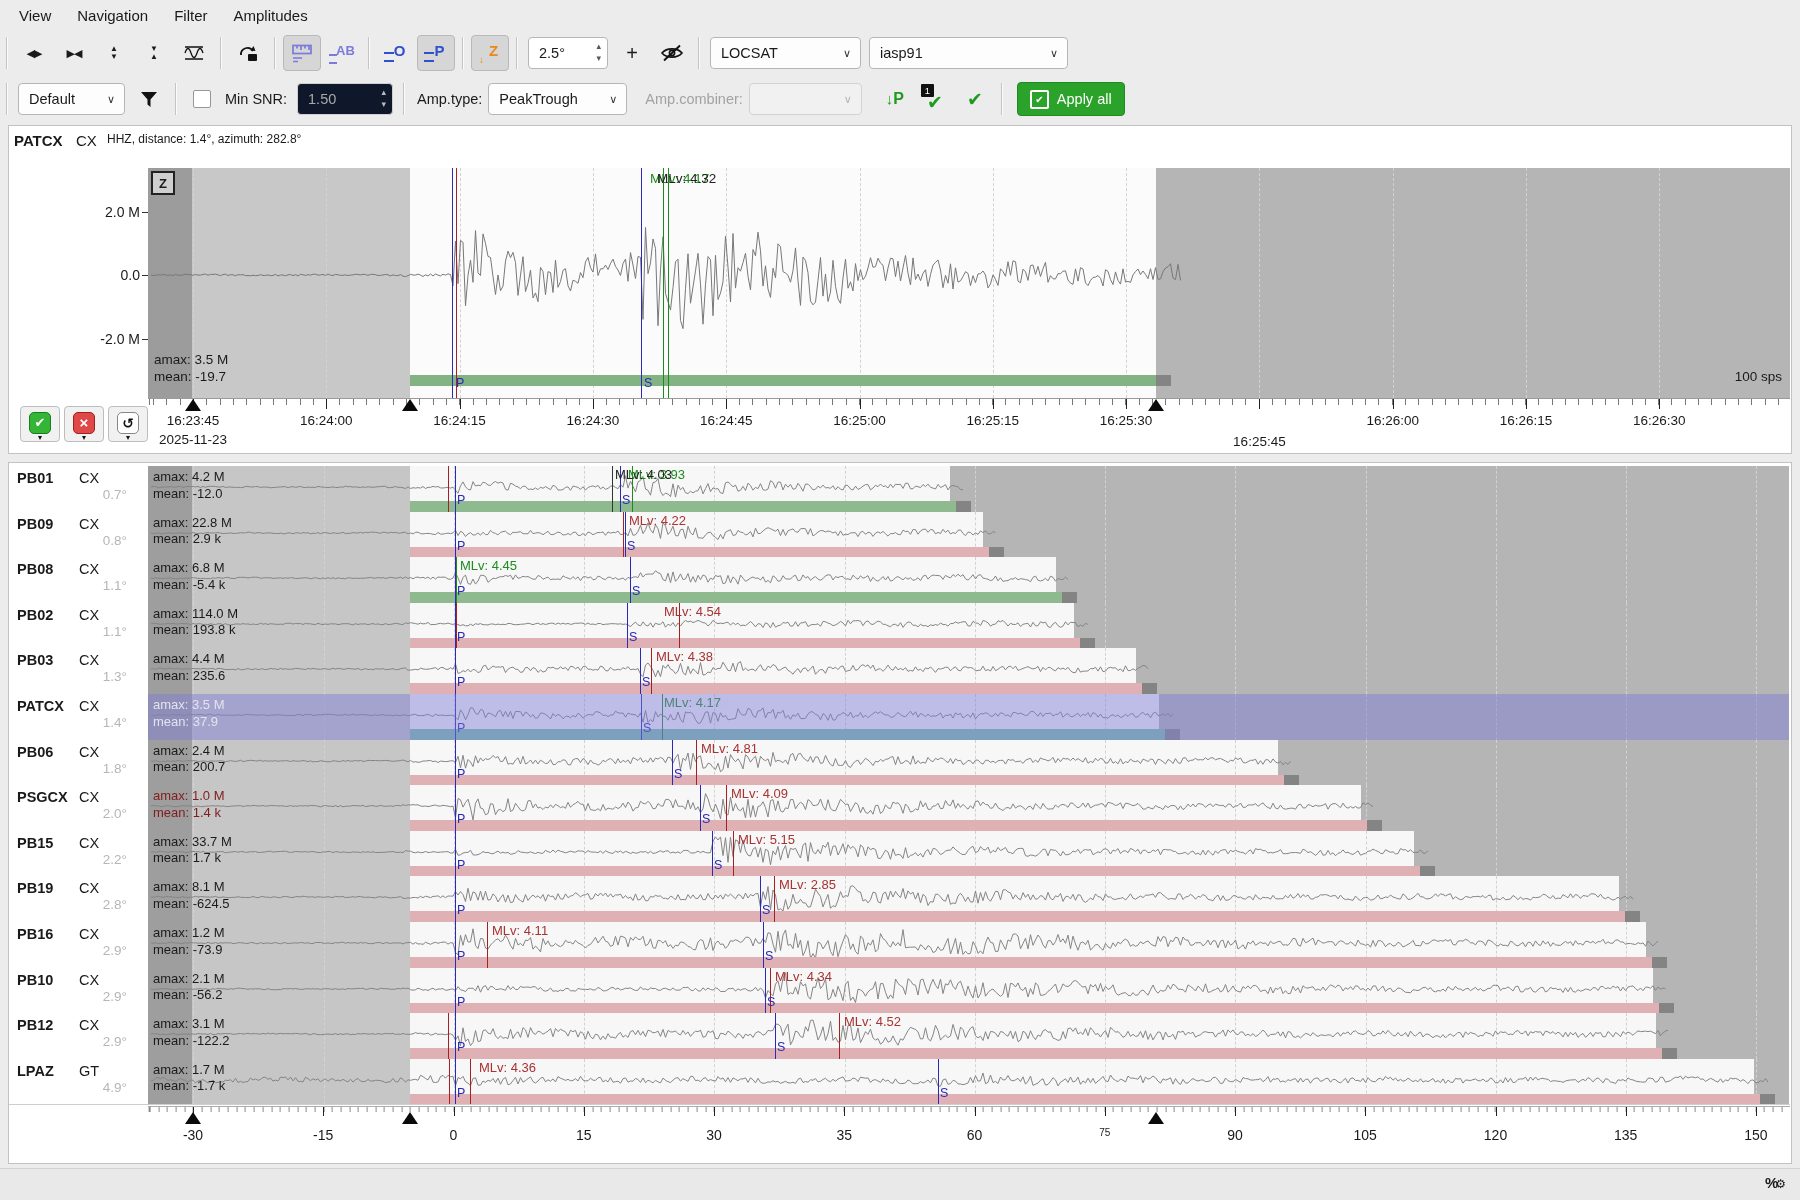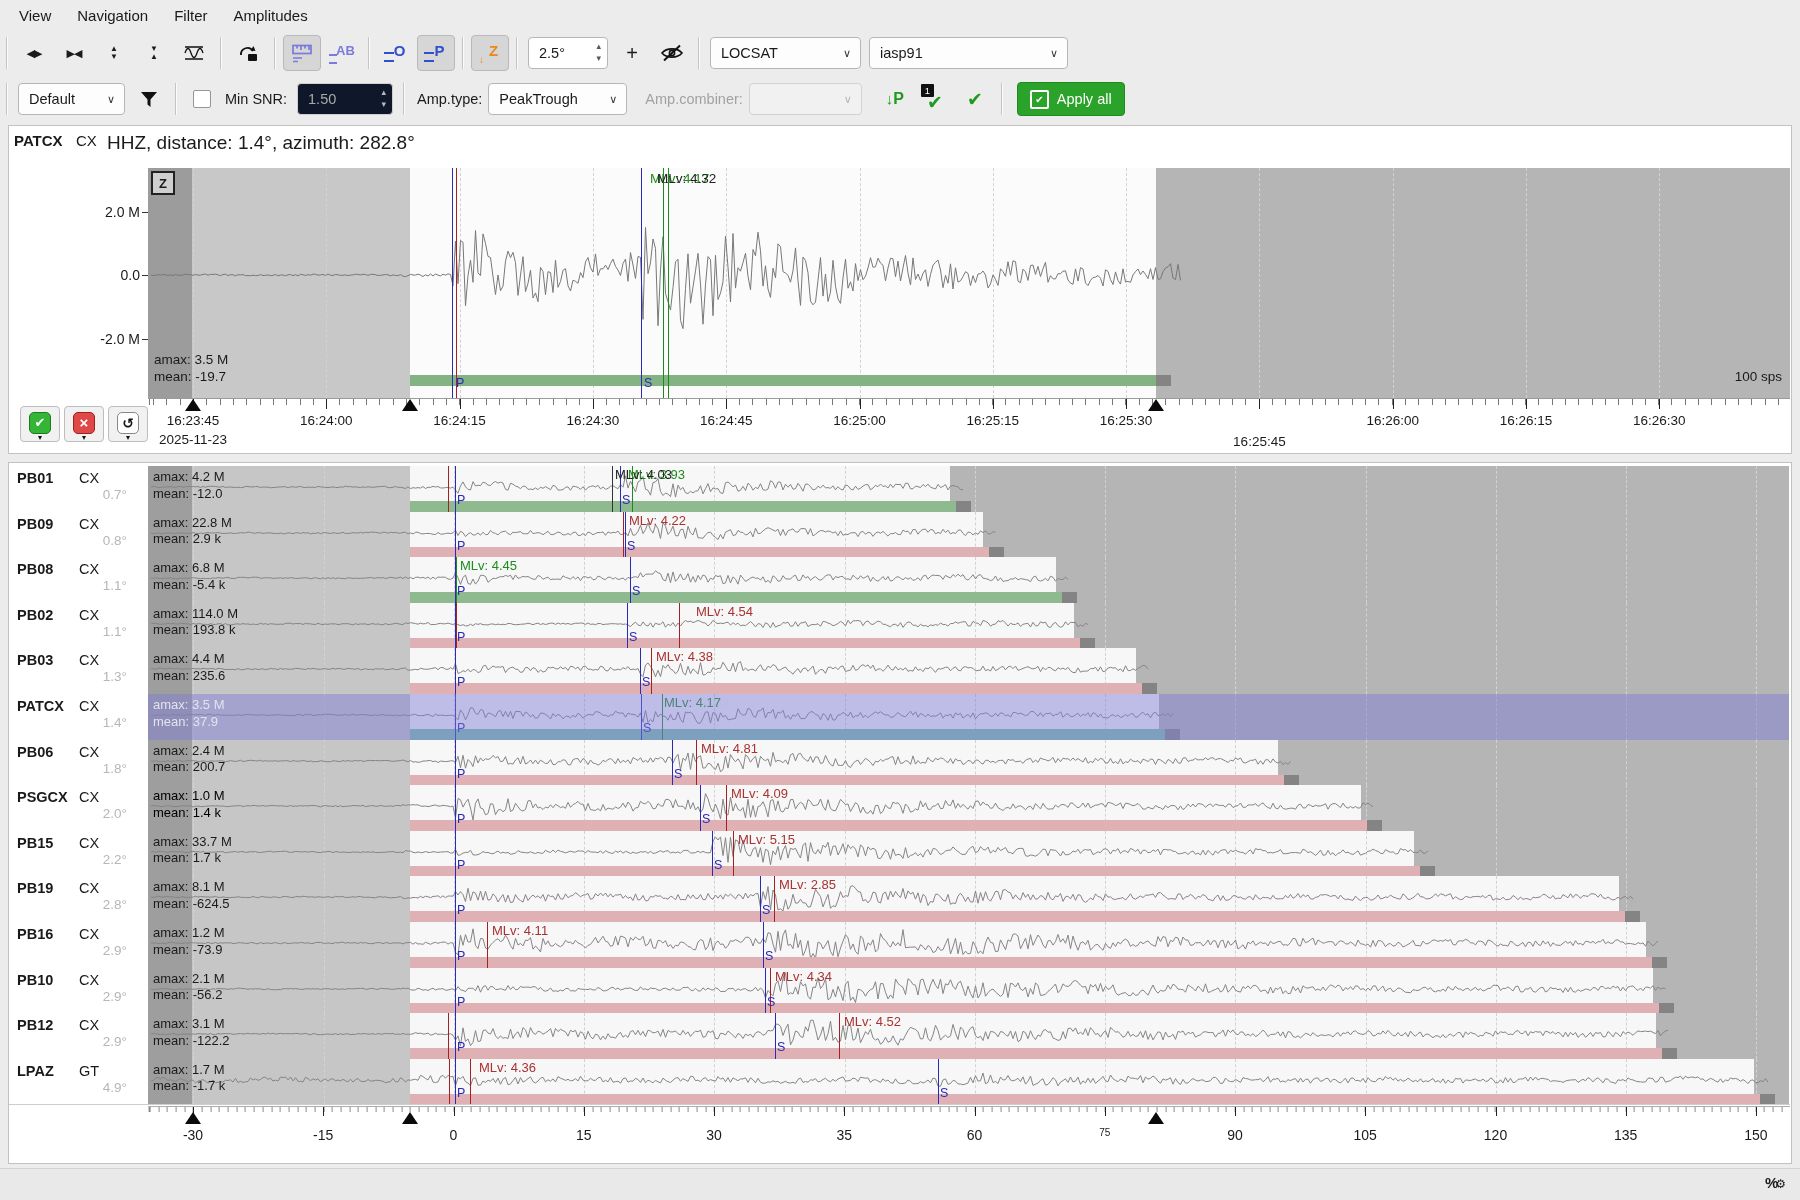--- a/index.html
+++ b/index.html
@@ -225,21 +225,21 @@
     <div class="handle"></div>
     <div class="greenbtn">
       <span class="gcheckbox">✔</span>
       <span>Apply all</span>
     </div>
   </div>
 
   <div class="card" style="left:8px;top:125px;width:1782px;height:327px"></div>
   <span class="abs b" style="left:14px;top:132px;font-size:15px">PATCX</span>
   <span class="abs" style="left:76px;top:132px;font-size:15px">CX</span>
-  <span class="abs" style="left:107px;top:132px;font-size:19px">HHZ, distance: 1.4°, azimuth: 282.8°</span>
+  <span class="abs" style="left:107px;top:132px;font-size:12px">HHZ, distance: 1.4°, azimuth: 282.8°</span>
 
   <div id="plotbox">
       <div class="blk" style="left:0px;width:44px;background:#9c9c9c"></div>
       <div class="blk" style="left:44px;width:218px;background:#c8c8c8"></div>
       <div class="blk" style="left:262px;width:746px;background:#fbfbfb"></div>
       <div class="blk" style="left:1008px;width:634px;background:#b5b5b5"></div>
       <div class="grid" style="left:45.0px"></div>
       <div class="grid" style="left:178.3px"></div>
       <div class="grid" style="left:311.6px"></div>
       <div class="grid" style="left:444.9px"></div>
@@ -463,21 +463,21 @@
             <path d="M3 21 L5.0 20.4 L7.5 20.5 L10.0 20.9 L12.5 21.4 L15.0 20.9 L17.5 21.1 L20.0 20.2 L22.5 20.9 L25.0 20.5 L27.5 20.9 L30.0 21.1 L32.5 20.5 L35.0 20.5 L37.5 20.7 L40.0 20.8 L42.5 21.7 L45.0 20.5 L47.5 21.1 L50.0 20.8 L52.5 20.7 L55.0 21.5 L57.5 21.3 L60.0 21.7 L62.5 20.7 L65.0 21.4 L67.5 21.5 L70.0 20.8 L72.5 20.7 L75.0 21.7 L77.5 20.6 L80.0 21.9 L82.5 21.9 L85.0 21.5 L87.5 21.0 L90.0 20.9 L92.5 21.3 L95.0 20.6 L97.5 21.1 L100.0 20.9 L102.5 21.6 L105.0 21.0 L107.5 21.5 L110.0 21.4 L112.5 20.2 L115.0 21.2 L117.5 20.6 L120.0 21.5 L122.5 20.7 L125.0 21.0 L127.5 21.2 L130.0 21.4 L132.5 21.1 L135.0 21.4 L137.5 20.4 L140.0 20.3 L142.5 20.2 L145.0 21.1 L147.5 20.4 L150.0 20.7 L152.5 20.5 L155.0 21.5 L157.5 20.4 L160.0 20.8 L162.5 20.8 L165.0 21.3 L167.5 21.5 L170.0 20.3 L172.5 21.2 L175.0 21.5 L177.5 21.0 L180.0 21.4 L182.5 20.8 L185.0 20.9 L187.5 20.9 L190.0 21.6 L192.5 21.2 L195.0 20.7 L197.5 20.7 L200.0 20.7 L202.5 21.2 L205.0 21.9 L207.5 20.7 L210.0 21.5 L212.5 20.9 L215.0 21.0 L217.5 20.9 L220.0 21.7 L222.5 21.0 L225.0 20.6 L227.5 21.4 L230.0 20.9 L232.5 21.6 L235.0 21.7 L237.5 20.6 L240.0 21.5 L242.5 21.4 L245.0 20.9 L247.5 20.3 L250.0 20.7 L252.5 21.3 L255.0 21.5 L257.5 19.9 L260.0 20.5 L262.5 19.7 L265.0 20.1 L267.5 20.6 L270.0 21.2 L272.5 20.1 L275.0 20.9 L277.5 20.6 L280.0 19.5 L282.5 21.6 L285.0 21.5 L287.5 21.5 L290.0 20.8 L292.5 20.3 L295.0 20.9 L297.5 20.7 L300.0 20.1 L302.5 20.9 L305.0 21.5 L307.5 20.2 L310.0 21.7 L312.5 22.6 L315.0 21.7 L317.5 22.8 L320.0 22.8 L322.5 21.2 L325.0 22.6 L327.5 20.7 L330.0 21.4 L332.5 20.6 L335.0 21.7 L337.5 21.7 L340.0 22.0 L342.5 21.0 L345.0 21.0 L347.5 21.7 L350.0 21.1 L352.5 21.6 L355.0 21.3 L357.5 21.6 L360.0 20.5 L362.5 20.5 L365.0 21.4 L367.5 21.7 L370.0 21.6 L372.5 21.3 L375.0 21.1 L377.5 20.9 L380.0 20.2 L382.5 20.8 L385.0 21.7 L387.5 20.7 L390.0 20.1 L392.5 21.5 L395.0 20.6 L397.5 21.5 L400.0 20.8 L402.5 20.2 L405.0 20.2 L407.5 21.4 L410.0 20.0 L412.5 21.1 L415.0 20.2 L417.5 21.1 L420.0 20.4 L422.5 21.4 L425.0 20.9 L427.5 20.2 L430.0 20.3 L432.5 20.0 L435.0 20.2 L437.5 21.4 L440.0 20.0 L442.5 21.4 L445.0 21.0 L447.5 21.7 L450.0 20.5 L452.5 20.5 L455.0 21.7 L457.5 21.2 L460.0 21.1 L462.5 20.7 L465.0 20.7 L467.5 20.8 L470.0 21.1 L472.5 20.8 L475.0 21.4 L477.5 21.0 L480.0 22.0 L482.5 23.6 L485.0 21.0 L487.5 19.1 L490.0 21.9 L492.5 22.9 L495.0 18.9 L497.5 22.1 L500.0 23.0 L502.5 19.8 L505.0 24.2 L507.5 20.1 L510.0 21.3 L512.5 21.2 L515.0 18.8 L517.5 24.2 L520.0 21.2 L522.5 22.6 L525.0 19.5 L527.5 23.6 L530.0 20.1 L532.5 23.0 L535.0 19.5 L537.5 17.5 L540.0 18.9 L542.5 18.1 L545.0 19.6 L547.5 18.6 L550.0 17.4 L552.5 18.4 L555.0 19.7 L557.5 20.0 L560.0 23.0 L562.5 20.9 L565.0 17.4 L567.5 19.6 L570.0 20.6 L572.5 20.1 L575.0 20.6 L577.5 19.7 L580.0 19.2 L582.5 22.1 L585.0 19.7 L587.5 21.6 L590.0 20.2 L592.5 22.8 L595.0 22.1 L597.5 22.6 L600.0 20.6 L602.5 18.5 L605.0 20.8 L607.5 23.9 L610.0 20.7 L612.5 21.0 L615.0 24.5 L617.5 19.8 L620.0 21.1 L622.5 24.8 L625.0 19.6 L627.5 24.2 L630.0 22.7 L632.5 22.2 L635.0 19.5 L637.5 20.1 L640.0 19.2 L642.5 23.2 L645.0 22.9 L647.5 18.7 L650.0 23.4 L652.5 19.9 L655.0 19.8 L657.5 18.7 L660.0 23.5 L662.5 22.1 L665.0 21.4 L667.5 21.6 L670.0 20.8 L672.5 23.3 L675.0 18.4 L677.5 18.8 L680.0 20.1 L682.5 20.9 L685.0 22.7 L687.5 21.9 L690.0 20.5 L692.5 18.4 L695.0 19.9 L697.5 22.9 L700.0 17.3 L702.5 20.8 L705.0 17.8 L707.5 17.8 L710.0 17.5 L712.5 18.2 L715.0 22.7 L717.5 18.9 L720.0 17.9 L722.5 20.9 L725.0 21.5 L727.5 19.7 L730.0 18.1 L732.5 18.9 L735.0 21.3 L737.5 21.4 L740.0 22.8 L742.5 23.7 L745.0 21.5 L747.5 21.3 L750.0 23.1 L752.5 19.7 L755.0 24.4 L757.5 21.0 L760.0 19.0 L762.5 19.4 L765.0 22.4 L767.5 22.2 L770.0 23.9 L772.5 21.2 L775.0 22.9 L777.5 22.5 L780.0 23.7 L782.5 21.8 L785.0 22.6 L787.5 21.5 L790.0 22.4 L792.5 19.9 L795.0 21.6 L797.5 21.5 L800.0 23.1 L802.5 20.5 L805.0 20.6 L807.5 18.9 L810.0 20.2 L812.5 19.4 L815.0 18.8 L817.5 18.7 L820.0 23.0 L822.5 22.9 L825.0 18.3 L827.5 20.0 L830.0 20.2 L832.5 22.6 L835.0 17.5 L837.5 18.3 L840.0 19.8 L842.5 23.1 L845.0 21.5 L847.5 21.1 L850.0 17.8 L852.5 18.7 L855.0 17.5 L857.5 20.0 L860.0 23.0 L862.5 20.3 L865.0 21.4 L867.5 21.5 L870.0 19.9 L872.5 23.5 L875.0 21.3 L877.5 20.7 L880.0 20.4 L882.5 24.0 L885.0 19.3 L887.5 22.8 L890.0 22.7 L892.5 18.8 L895.0 19.9 L897.5 19.2 L900.0 23.6 L902.5 24.5 L905.0 21.0 L907.5 19.3 L910.0 22.7 L912.5 24.3 L915.0 23.1 L917.5 18.8 L920.0 21.9 L922.5 19.2 L925.0 19.6 L927.5 19.4 L930.0 23.9 L932.5 21.9 L935.0 23.3 L937.5 20.3 L940.0 21.4" fill="none" stroke="#858585" stroke-width="1"></path>
           </svg>
           <div class="bar" style="left:262px;width:670px;top:35px;background:#dfb0b4"></div>
           <div class="cap" style="left:932px;top:35px"></div>
           <div class="vl" style="left:307px;background:#2a2ab8"></div>
           <div class="vl" style="left:479px;background:#2a2ab8"></div>
           <div class="vl" style="left:308px;background:#a52020"></div>
           <div class="vl" style="left:531px;background:#a52020"></div>
           <span class="plabr" style="left:309px">P</span>
           <span class="plabr" style="left:481px">S</span>
-          <span class="mlvr" style="left:548px;color:#a93232">MLv: 4.54</span>
+          <span class="mlvr" style="left:516px;color:#a93232">MLv: 4.54</span>
           <div class="amxr" style="color:#1b1b1b">amax: 114.0 M<br>mean: 193.8 k</div>
         </div>
       </div>
       <div class="srow" style="top: 648.4px;">
         <span class="rname">PB03</span>
         <span class="rnet">CX</span>
         <span class="rdist">1.3°</span>
         <div class="tr">
           <div class="blk" style="left:0;width:44px;background:#9e9e9e"></div>
           <div class="blk" style="left:44px;width:218px;background:#c6c6c6"></div>
@@ -610,21 +610,21 @@
             <path d="M3 21 L5.0 20.4 L7.5 21.0 L10.0 20.7 L12.5 21.6 L15.0 21.4 L17.5 21.1 L20.0 20.5 L22.5 21.3 L25.0 21.5 L27.5 21.7 L30.0 21.5 L32.5 21.1 L35.0 20.6 L37.5 20.8 L40.0 20.9 L42.5 20.8 L45.0 21.9 L47.5 21.2 L50.0 21.0 L52.5 21.6 L55.0 21.6 L57.5 21.2 L60.0 21.1 L62.5 21.0 L65.0 20.7 L67.5 21.1 L70.0 20.7 L72.5 21.3 L75.0 20.9 L77.5 21.5 L80.0 21.6 L82.5 21.3 L85.0 21.0 L87.5 20.8 L90.0 20.8 L92.5 20.6 L95.0 21.5 L97.5 21.0 L100.0 20.7 L102.5 21.0 L105.0 20.4 L107.5 20.6 L110.0 21.0 L112.5 20.9 L115.0 20.5 L117.5 21.2 L120.0 20.9 L122.5 20.5 L125.0 20.7 L127.5 20.6 L130.0 21.0 L132.5 20.8 L135.0 20.9 L137.5 21.4 L140.0 21.3 L142.5 20.5 L145.0 21.3 L147.5 21.0 L150.0 21.2 L152.5 20.6 L155.0 21.1 L157.5 20.6 L160.0 21.0 L162.5 20.5 L165.0 20.6 L167.5 20.6 L170.0 21.2 L172.5 21.9 L175.0 20.9 L177.5 20.5 L180.0 21.1 L182.5 21.2 L185.0 21.6 L187.5 20.6 L190.0 21.8 L192.5 20.6 L195.0 21.8 L197.5 21.3 L200.0 21.1 L202.5 21.1 L205.0 20.5 L207.5 20.7 L210.0 20.7 L212.5 21.1 L215.0 20.3 L217.5 21.7 L220.0 21.1 L222.5 20.8 L225.0 20.6 L227.5 21.3 L230.0 21.2 L232.5 20.4 L235.0 21.0 L237.5 21.4 L240.0 21.1 L242.5 20.9 L245.0 21.4 L247.5 20.6 L250.0 20.3 L252.5 21.0 L255.0 19.6 L257.5 20.6 L260.0 19.8 L262.5 20.0 L265.0 19.7 L267.5 19.9 L270.0 19.8 L272.5 21.0 L275.0 21.3 L277.5 21.0 L280.0 21.6 L282.5 21.1 L285.0 20.4 L287.5 20.0 L290.0 21.0 L292.5 21.0 L295.0 20.3 L297.5 20.7 L300.0 21.0 L302.5 21.7 L305.0 21.1 L307.5 32.9 L310.0 13.5 L312.5 14.8 L315.0 22.1 L317.5 17.5 L320.0 14.2 L322.5 23.0 L325.0 35.0 L327.5 18.3 L330.0 13.9 L332.5 23.0 L335.0 23.9 L337.5 29.8 L340.0 28.5 L342.5 18.7 L345.0 19.2 L347.5 29.7 L350.0 25.1 L352.5 24.4 L355.0 26.7 L357.5 24.8 L360.0 13.7 L362.5 26.5 L365.0 25.0 L367.5 18.3 L370.0 21.7 L372.5 25.0 L375.0 26.0 L377.5 24.3 L380.0 15.8 L382.5 15.6 L385.0 22.8 L387.5 18.9 L390.0 23.0 L392.5 22.3 L395.0 24.5 L397.5 22.0 L400.0 23.0 L402.5 19.8 L405.0 22.7 L407.5 19.4 L410.0 20.7 L412.5 22.6 L415.0 21.6 L417.5 23.3 L420.0 17.4 L422.5 22.3 L425.0 19.6 L427.5 18.4 L430.0 16.4 L432.5 19.2 L435.0 19.1 L437.5 25.5 L440.0 18.4 L442.5 24.7 L445.0 25.1 L447.5 25.4 L450.0 23.6 L452.5 25.9 L455.0 19.5 L457.5 25.1 L460.0 23.1 L462.5 23.7 L465.0 24.2 L467.5 21.9 L470.0 23.5 L472.5 22.1 L475.0 18.1 L477.5 22.5 L480.0 17.0 L482.5 20.1 L485.0 26.1 L487.5 22.8 L490.0 22.6 L492.5 16.3 L495.0 18.3 L497.5 18.9 L500.0 16.3 L502.5 18.9 L505.0 23.8 L507.5 23.4 L510.0 18.6 L512.5 20.7 L515.0 21.2 L517.5 14.6 L520.0 14.3 L522.5 16.0 L525.0 22.9 L527.5 14.6 L530.0 21.2 L532.5 21.3 L535.0 21.2 L537.5 24.3 L540.0 14.9 L542.5 23.8 L545.0 17.6 L547.5 25.0 L550.0 21.8 L552.5 27.6 L555.0 23.8 L557.5 8.6 L560.0 13.8 L562.5 22.5 L565.0 26.9 L567.5 19.1 L570.0 25.3 L572.5 33.9 L575.0 14.2 L577.5 28.6 L580.0 30.1 L582.5 12.1 L585.0 26.0 L587.5 18.6 L590.0 24.4 L592.5 25.8 L595.0 22.5 L597.5 32.9 L600.0 14.3 L602.5 32.3 L605.0 20.5 L607.5 32.1 L610.0 21.6 L612.5 20.7 L615.0 16.7 L617.5 22.6 L620.0 31.9 L622.5 15.6 L625.0 14.6 L627.5 25.7 L630.0 15.9 L632.5 25.9 L635.0 27.1 L637.5 22.8 L640.0 23.7 L642.5 14.6 L645.0 14.5 L647.5 23.9 L650.0 19.7 L652.5 17.3 L655.0 19.0 L657.5 24.6 L660.0 14.6 L662.5 16.4 L665.0 20.5 L667.5 20.4 L670.0 19.6 L672.5 14.0 L675.0 21.3 L677.5 25.3 L680.0 14.7 L682.5 23.5 L685.0 25.4 L687.5 25.8 L690.0 20.4 L692.5 14.3 L695.0 17.0 L697.5 19.4 L700.0 19.0 L702.5 26.6 L705.0 22.1 L707.5 17.6 L710.0 19.6 L712.5 27.8 L715.0 22.1 L717.5 27.4 L720.0 28.4 L722.5 25.3 L725.0 29.2 L727.5 20.5 L730.0 20.3 L732.5 28.5 L735.0 26.3 L737.5 19.8 L740.0 22.9 L742.5 23.5 L745.0 17.1 L747.5 18.4 L750.0 17.8 L752.5 20.8 L755.0 28.3 L757.5 19.0 L760.0 21.6 L762.5 27.1 L765.0 26.2 L767.5 23.9 L770.0 25.1 L772.5 15.8 L775.0 21.9 L777.5 17.8 L780.0 24.2 L782.5 24.4 L785.0 21.0 L787.5 20.9 L790.0 18.3 L792.5 23.5 L795.0 23.4 L797.5 15.6 L800.0 19.8 L802.5 20.6 L805.0 14.9 L807.5 23.4 L810.0 18.5 L812.5 22.4 L815.0 19.3 L817.5 21.9 L820.0 24.1 L822.5 20.7 L825.0 23.5 L827.5 16.7 L830.0 15.8 L832.5 20.7 L835.0 17.1 L837.5 19.5 L840.0 19.8 L842.5 23.4 L845.0 22.7 L847.5 18.1 L850.0 22.7 L852.5 24.1 L855.0 25.5 L857.5 23.1 L860.0 22.5 L862.5 23.7 L865.0 18.9 L867.5 23.1 L870.0 21.2 L872.5 20.8 L875.0 22.4 L877.5 24.8 L880.0 21.9 L882.5 21.2 L885.0 24.4 L887.5 18.6 L890.0 21.3 L892.5 23.9 L895.0 18.4 L897.5 22.2 L900.0 24.2 L902.5 23.9 L905.0 23.9 L907.5 19.9 L910.0 22.4 L912.5 20.1 L915.0 19.4 L917.5 20.3 L920.0 22.3 L922.5 17.9 L925.0 18.3 L927.5 21.1 L930.0 22.8 L932.5 21.4 L935.0 18.0 L937.5 22.2 L940.0 18.0 L942.5 22.9 L945.0 21.4 L947.5 20.1 L950.0 20.0 L952.5 18.7 L955.0 18.9 L957.5 22.3 L960.0 17.4 L962.5 17.9 L965.0 18.8 L967.5 20.5 L970.0 19.8 L972.5 17.8 L975.0 23.5 L977.5 18.2 L980.0 18.5 L982.5 19.6 L985.0 20.7 L987.5 20.0 L990.0 18.5 L992.5 21.0 L995.0 24.1 L997.5 24.0 L1000.0 22.0 L1002.5 23.2 L1005.0 23.9 L1007.5 20.5 L1010.0 22.1 L1012.5 22.8 L1015.0 24.6 L1017.5 20.6 L1020.0 22.7 L1022.5 20.8 L1025.0 20.4 L1027.5 21.2 L1030.0 24.8 L1032.5 20.9 L1035.0 24.6 L1037.5 22.7 L1040.0 19.1 L1042.5 21.8 L1045.0 19.0 L1047.5 22.0 L1050.0 18.6 L1052.5 18.9 L1055.0 19.6 L1057.5 22.4 L1060.0 20.0 L1062.5 18.9 L1065.0 21.7 L1067.5 19.1 L1070.0 20.0 L1072.5 20.6 L1075.0 20.3 L1077.5 22.2 L1080.0 19.1 L1082.5 19.2 L1085.0 22.6 L1087.5 21.1 L1090.0 20.6 L1092.5 18.0 L1095.0 22.3 L1097.5 22.3 L1100.0 20.0 L1102.5 19.9 L1105.0 20.0 L1107.5 18.6 L1110.0 21.4 L1112.5 19.4 L1115.0 17.8 L1117.5 20.9 L1120.0 22.5 L1122.5 23.6 L1125.0 18.2 L1127.5 23.1 L1130.0 23.8 L1132.5 20.1 L1135.0 23.4 L1137.5 24.2 L1140.0 23.7 L1142.5 23.2 L1145.0 23.2 L1147.5 24.2 L1150.0 20.2 L1152.5 19.1 L1155.0 22.9 L1157.5 22.9 L1160.0 19.6 L1162.5 20.3 L1165.0 21.8 L1167.5 20.2 L1170.0 21.1 L1172.5 20.9 L1175.0 20.2 L1177.5 18.7 L1180.0 24.2 L1182.5 19.9 L1185.0 18.7 L1187.5 18.6 L1190.0 20.5 L1192.5 22.7 L1195.0 18.1 L1197.5 21.8 L1200.0 23.2 L1202.5 21.5 L1205.0 23.1 L1207.5 21.5 L1210.0 23.1 L1212.5 22.8 L1215.0 17.7 L1217.5 19.7 L1220.0 18.2 L1222.5 19.9 L1225.0 21.8" fill="none" stroke="#858585" stroke-width="1"></path>
           </svg>
           <div class="bar" style="left:262px;width:957px;top:35px;background:#dfb0b4"></div>
           <div class="cap" style="left:1219px;top:35px"></div>
           <div class="vl" style="left:307px;background:#2a2ab8"></div>
           <div class="vl" style="left:552px;background:#2a2ab8"></div>
           <div class="vl" style="left:578px;background:#a52020"></div>
           <span class="plabr" style="left:309px">P</span>
           <span class="plabr" style="left:554px">S</span>
           <span class="mlvr" style="left:583px;color:#a93232">MLv: 4.09</span>
-          <div class="amxr" style="color:#000000">amax: 1.0 M<br>mean: 1.4 k</div>
+          <div class="amxr" style="color:#7f1d1d">amax: 1.0 M<br>mean: 1.4 k</div>
         </div>
       </div>
       <div class="srow" style="top: 830.8px;">
         <span class="rname">PB15</span>
         <span class="rnet">CX</span>
         <span class="rdist">2.2°</span>
         <div class="tr">
           <div class="blk" style="left:0;width:44px;background:#9e9e9e"></div>
           <div class="blk" style="left:44px;width:218px;background:#c6c6c6"></div>
           <div class="blk" style="left:262px;width:1004px;background:#f7f7f7"></div>

